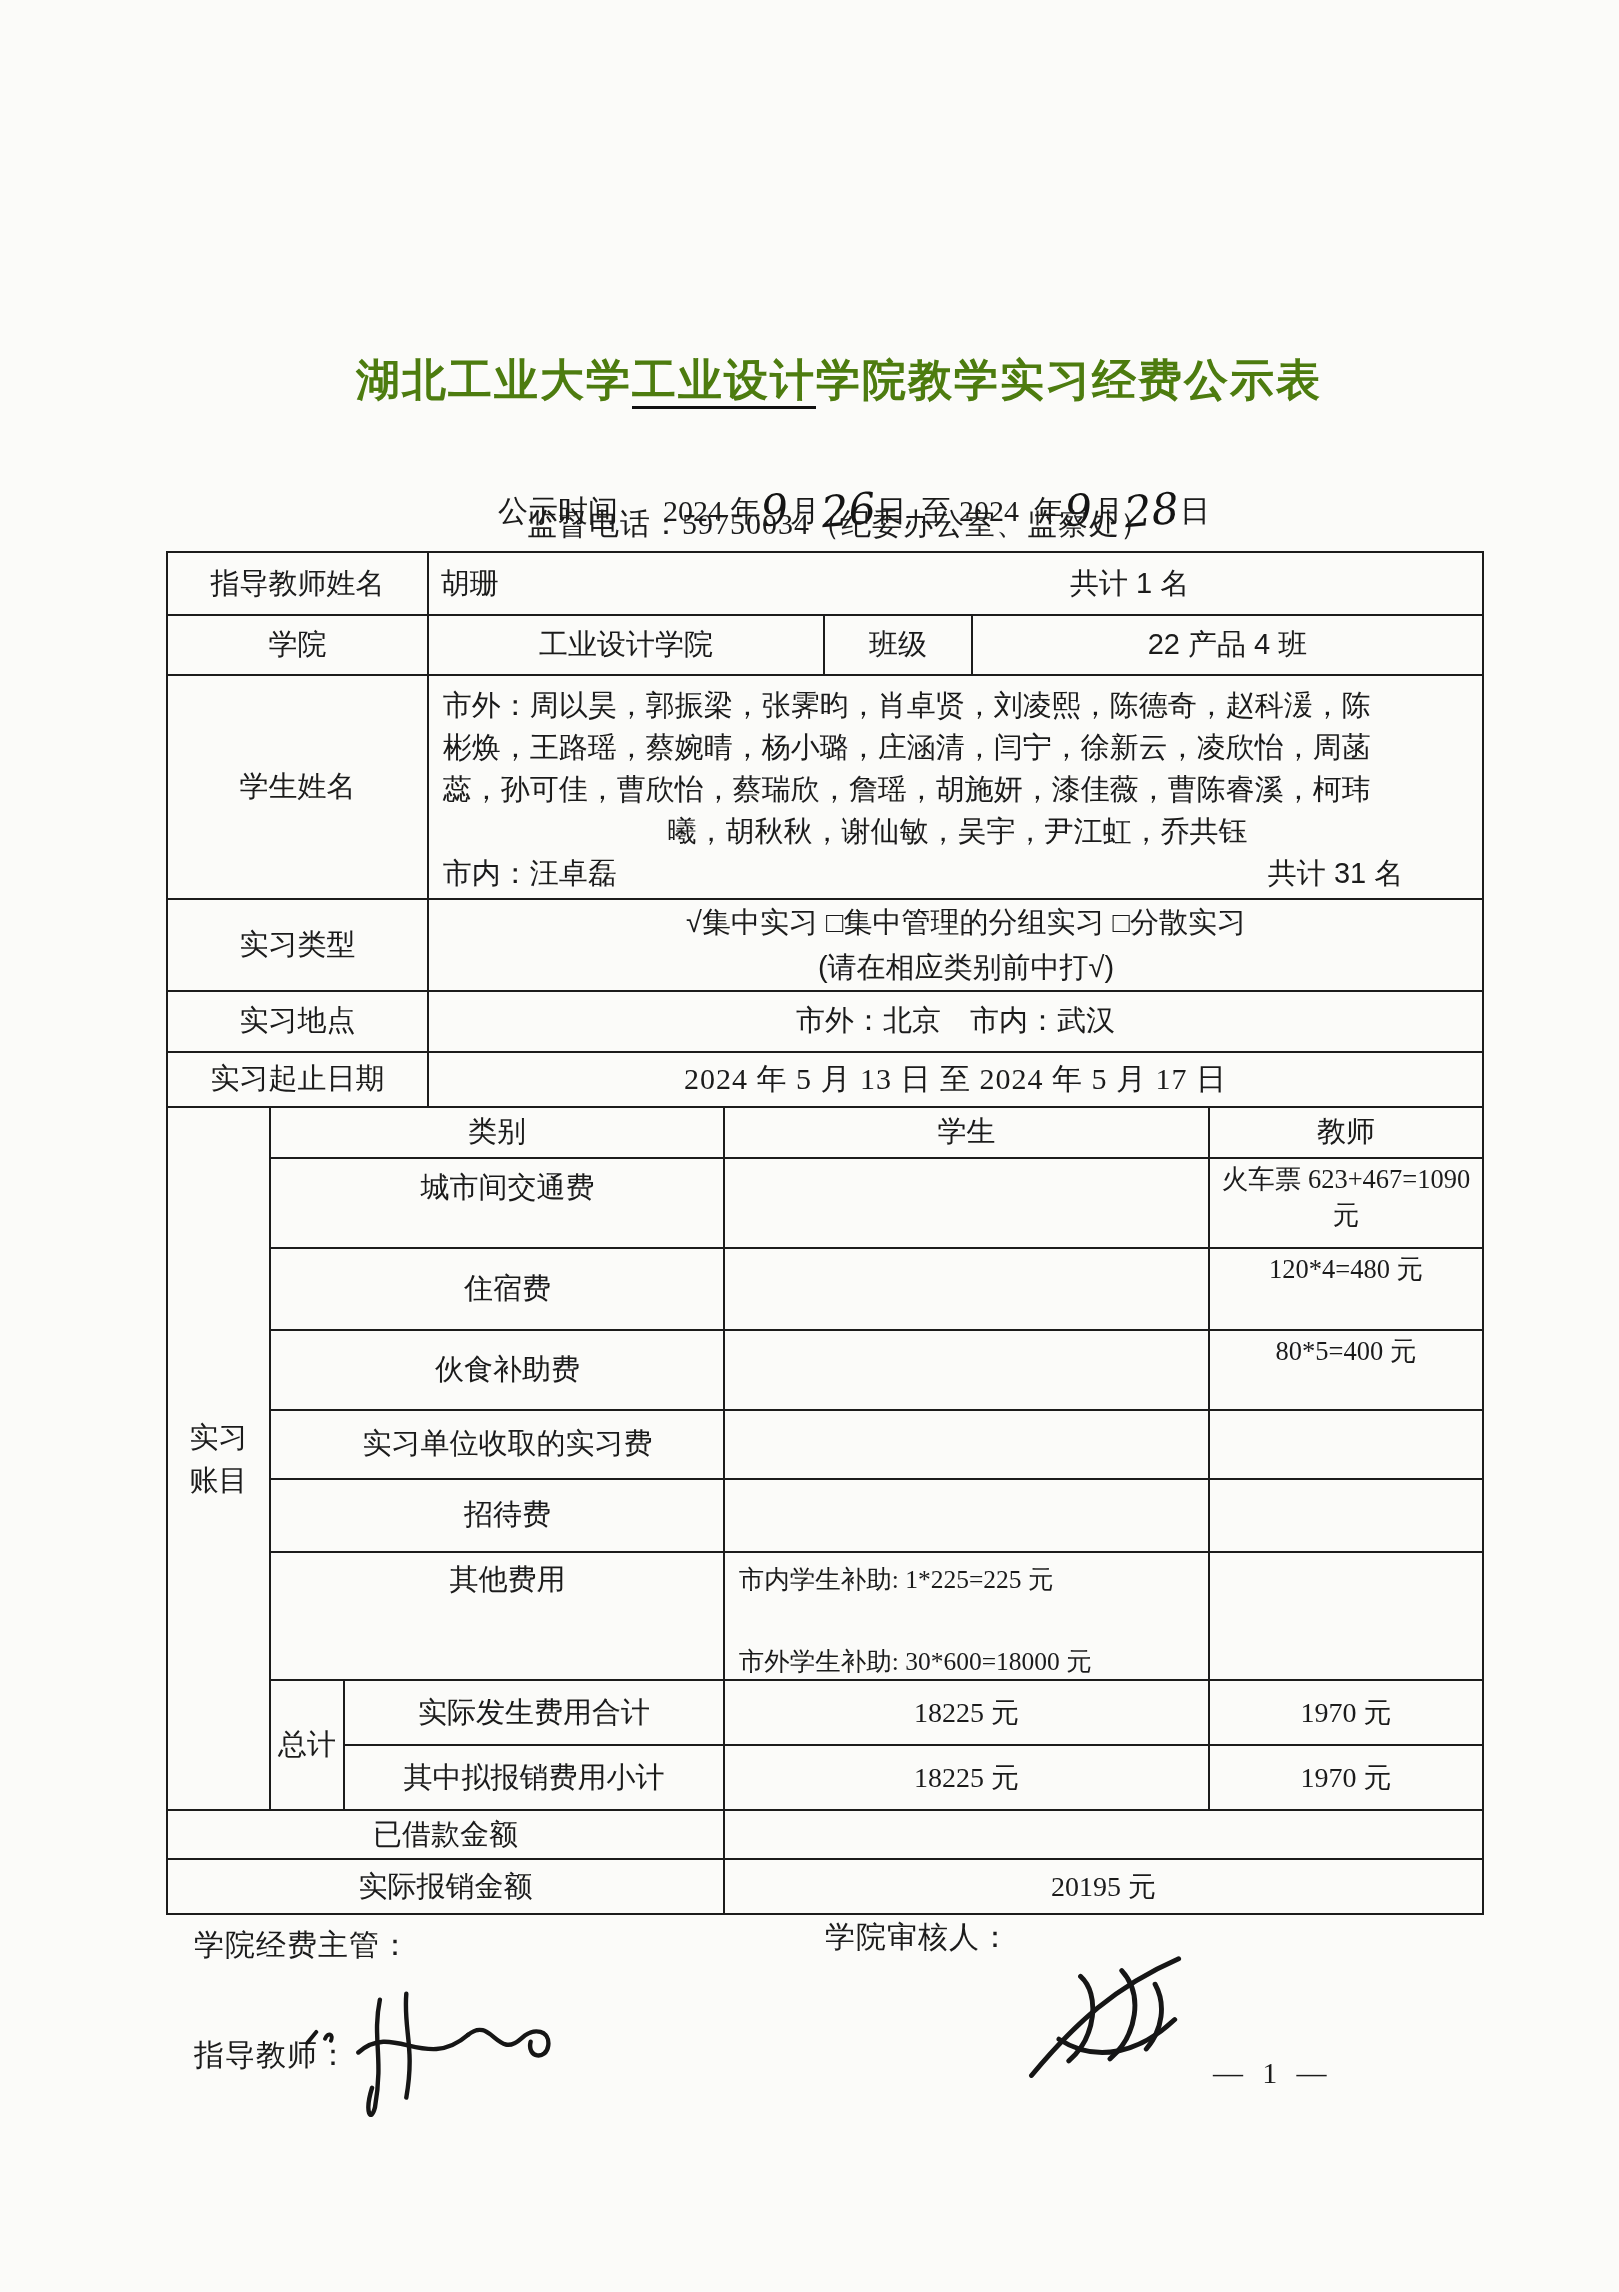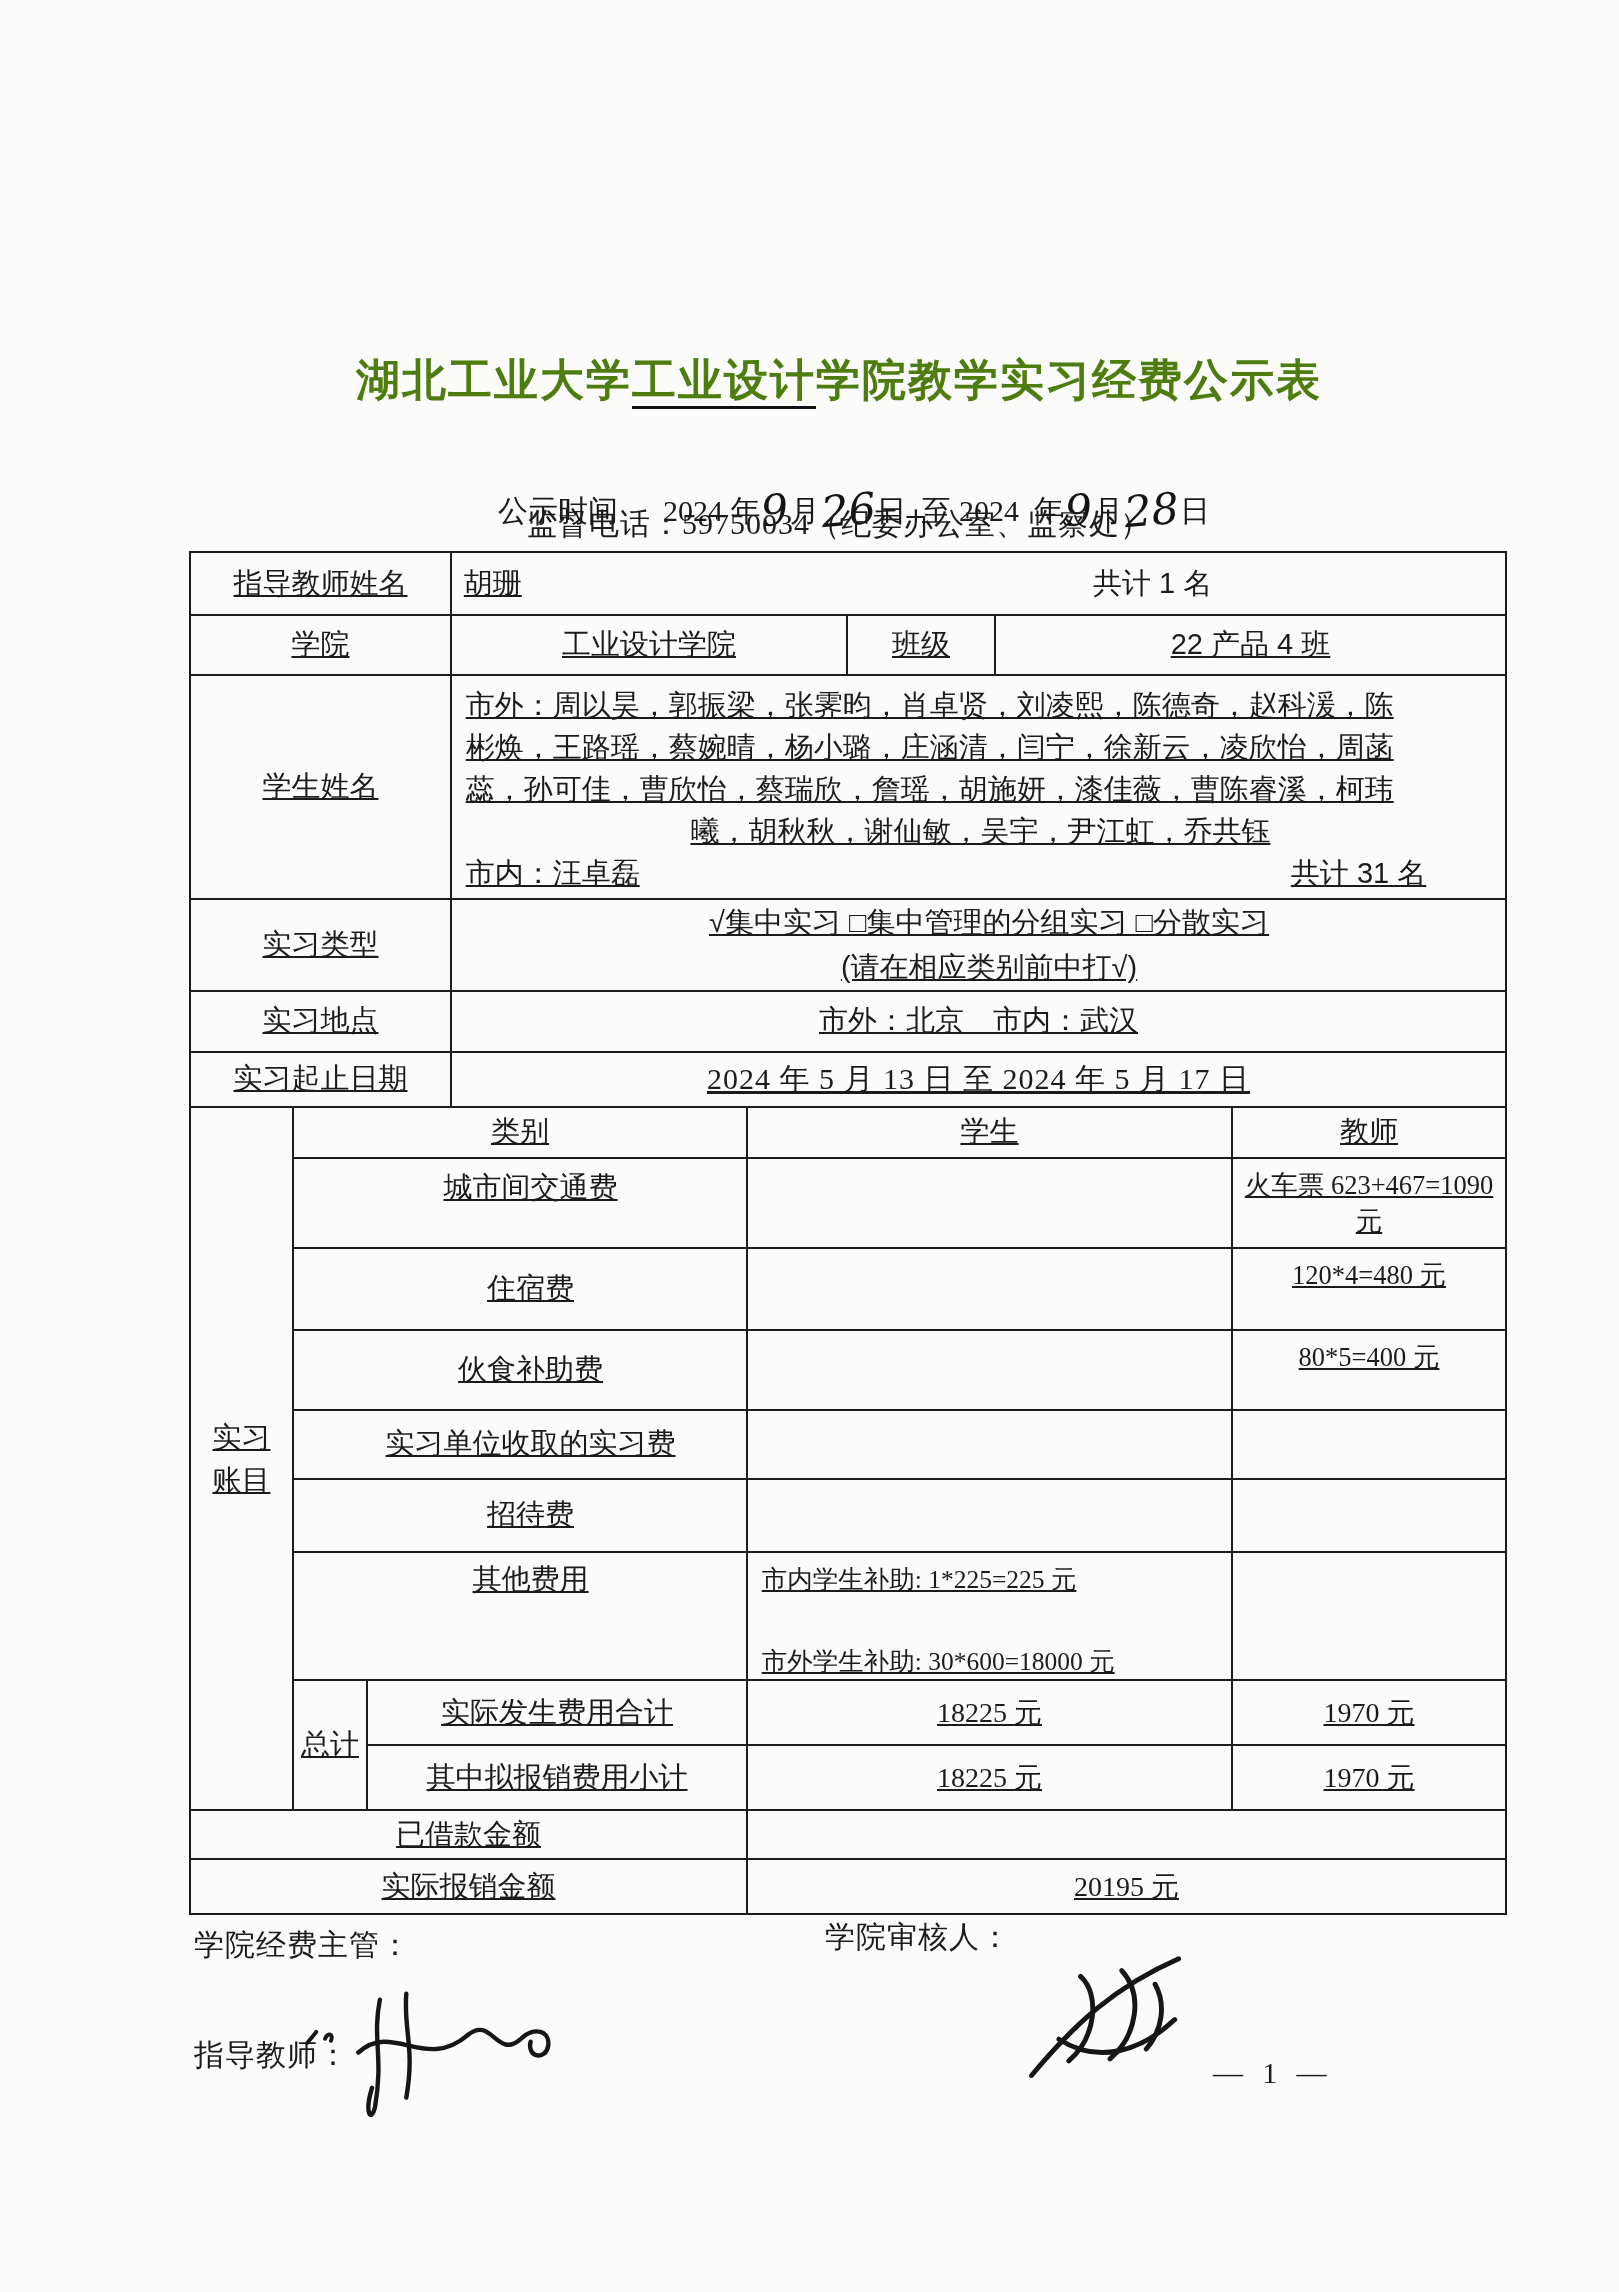--- a/index.html
+++ b/index.html
@@ -31,39 +31,38 @@
     position:relative; top:3.9px; margin:0 1px; color:#141414;
   }
   .phone-line {
     position:absolute; top:504px; left:181px; width:1316px;
     text-align:center; font-size:30px; font-family:"Liberation Serif", serif;
     letter-spacing:1px;
   }
 
   
   table.main {
-    position:absolute; top:551px; left:189px;
+    position:absolute; top:551px; left:166px;
     width:1316px; table-layout:fixed; border-collapse:collapse;
     font-size:29px;
-    text-decoration:underline;
   }
   table.main, table.main td { border:2px solid #1c1c1c; }
   table.main { border-width:2.9px; }
   td { padding:0 5.9px; text-align:center; vertical-align:middle; overflow:hidden; }
   td.lbl { font-weight:normal; }
   td.v-top { vertical-align:top; }
   .cell-flex { display:flex; align-items:center; width:100%; position:relative; height:100%; }
   .teacher-name { padding-left:5.9px; }
   .teacher-count { position:absolute; left:61%; }
   .names { text-align:left; padding:7.8px 3.9px 3.9px 7.8px; line-height:42px; font-size:29px; }
   .names .l4 { text-align:center; }
   .names .last-line { display:flex; }
   .names .total { margin-left:auto; margin-right:69px; }
   .type-cell { line-height:45px;padding-left:27px; }
-  .acct-val { font-family:"Liberation Serif", serif; font-size:26.5px; padding-top:8px; }
+  .acct-val { font-family:"Liberation Serif", serif; font-size:26.5px; padding-top:2px; }
   .acct-cat { font-size:29px;padding-left:27px; }
   .other-stu { text-align:left; padding:9.8px 0 0 7.8px; font-family:"Liberation Serif", serif; font-size:25.5px; }
   .other-stu .line2 { margin-top:47px; }
   .tot-val { font-family:"Liberation Serif", serif; font-size:28px; }
   .date-val { font-family:"Liberation Serif", serif; font-size:30px; letter-spacing:1px; }
   .spanner { line-height:43px; }
 
   
   .footer-label { position:absolute; font-size:30px; letter-spacing:1px; }
   .f-manager { top:1925px; left:194px; }

